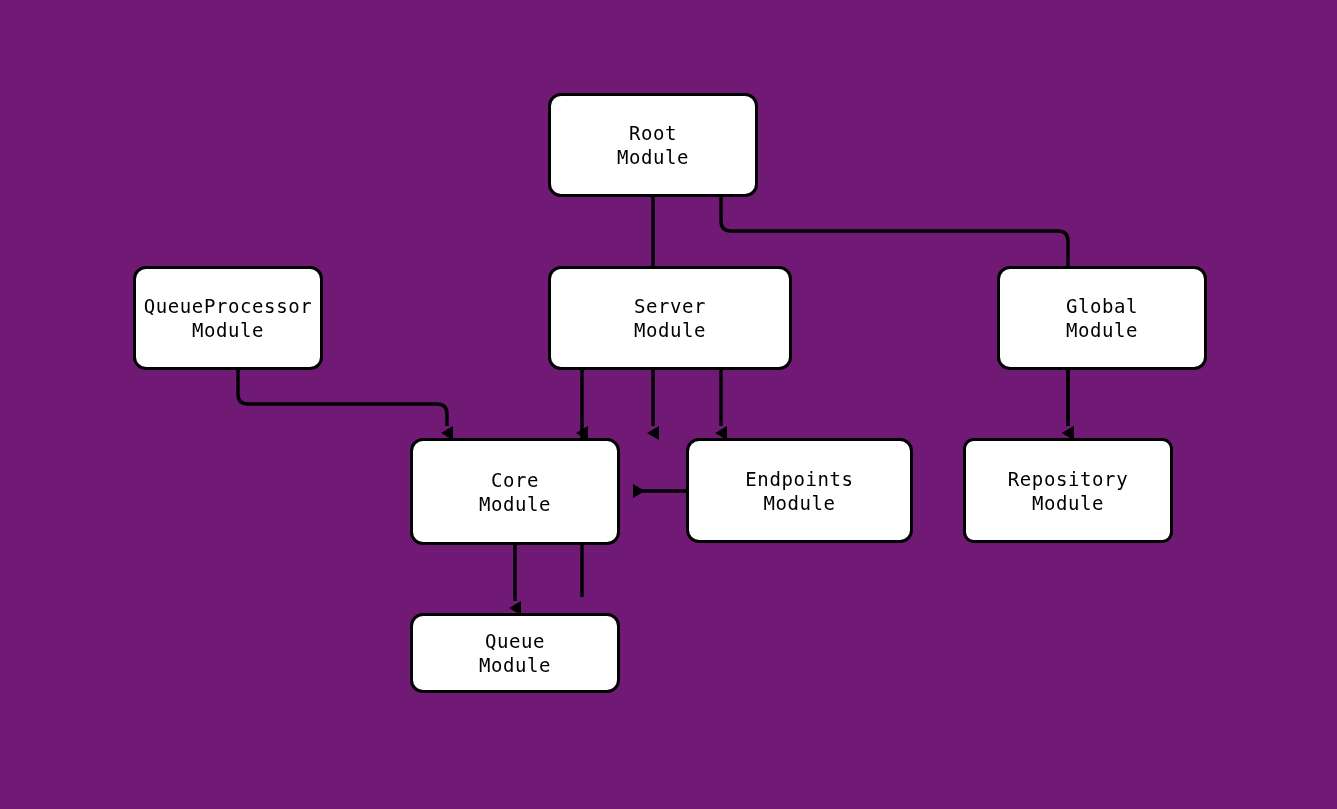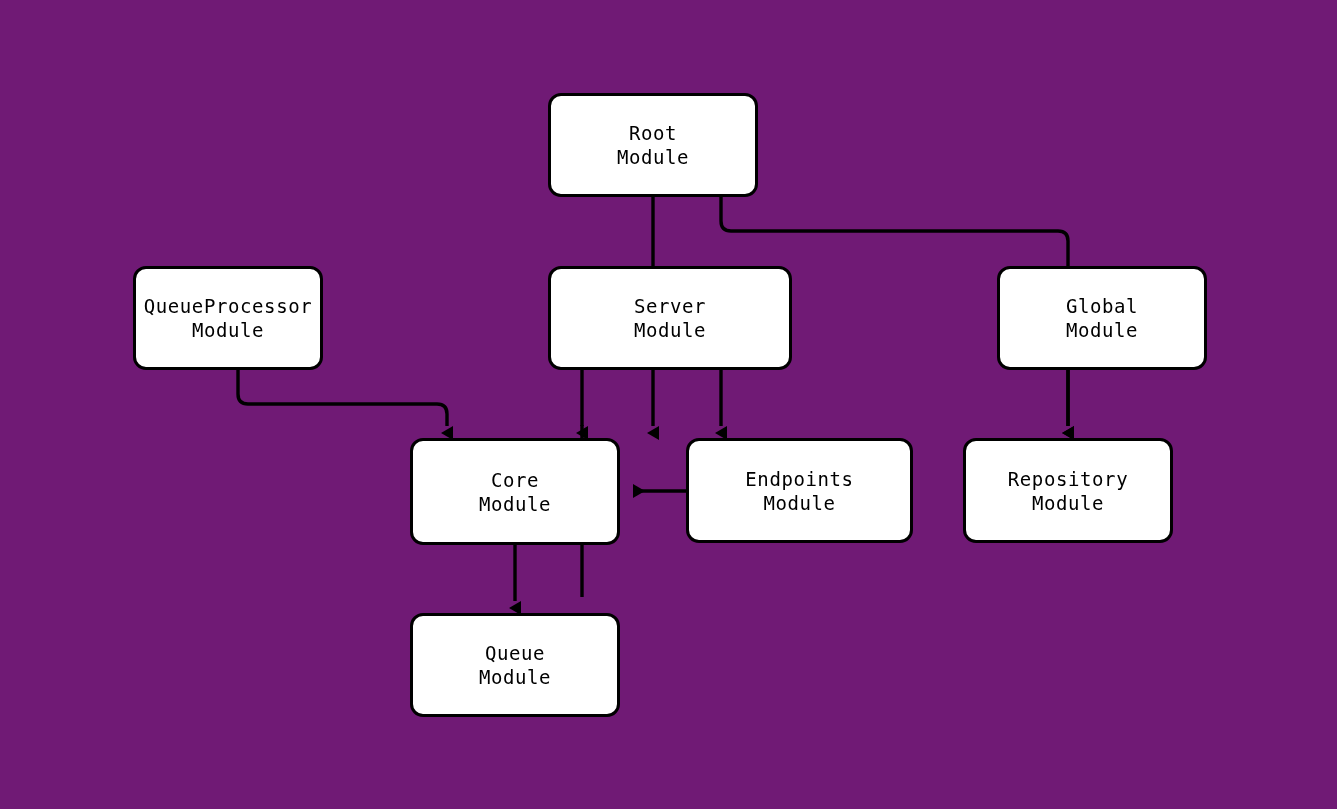--- a/index.html
+++ b/index.html
@@ -118,23 +118,23 @@
   <div class="node" style="left:410px; top:438px; width:210px; height:107px;">
     <span class="node-line">Core</span>
     <span class="node-line">Module</span>
   </div>
 
   <div class="node" style="left:686px; top:438px; width:227px; height:105px;">
     <span class="node-line">Endpoints</span>
     <span class="node-line">Module</span>
   </div>
 
-  <div class="node" style="left:963px; top:438px; width:210px; height:105px;">
+  <div class="node" style="left:963px; top:438px; width:210px; height:105px;border-radius:11px;">
     <span class="node-line">Repository</span>
     <span class="node-line">Module</span>
   </div>
 
-  <div class="node" style="left:410px; top:613px; width:210px; height:104px;justify-content:center;">
+  <div class="node" style="left:410px; top:613px; width:210px; height:80px;justify-content:center;">
     <span class="node-line">Queue</span>
     <span class="node-line">Module</span>
   </div>
 
 </div>
 
 </body></html>

